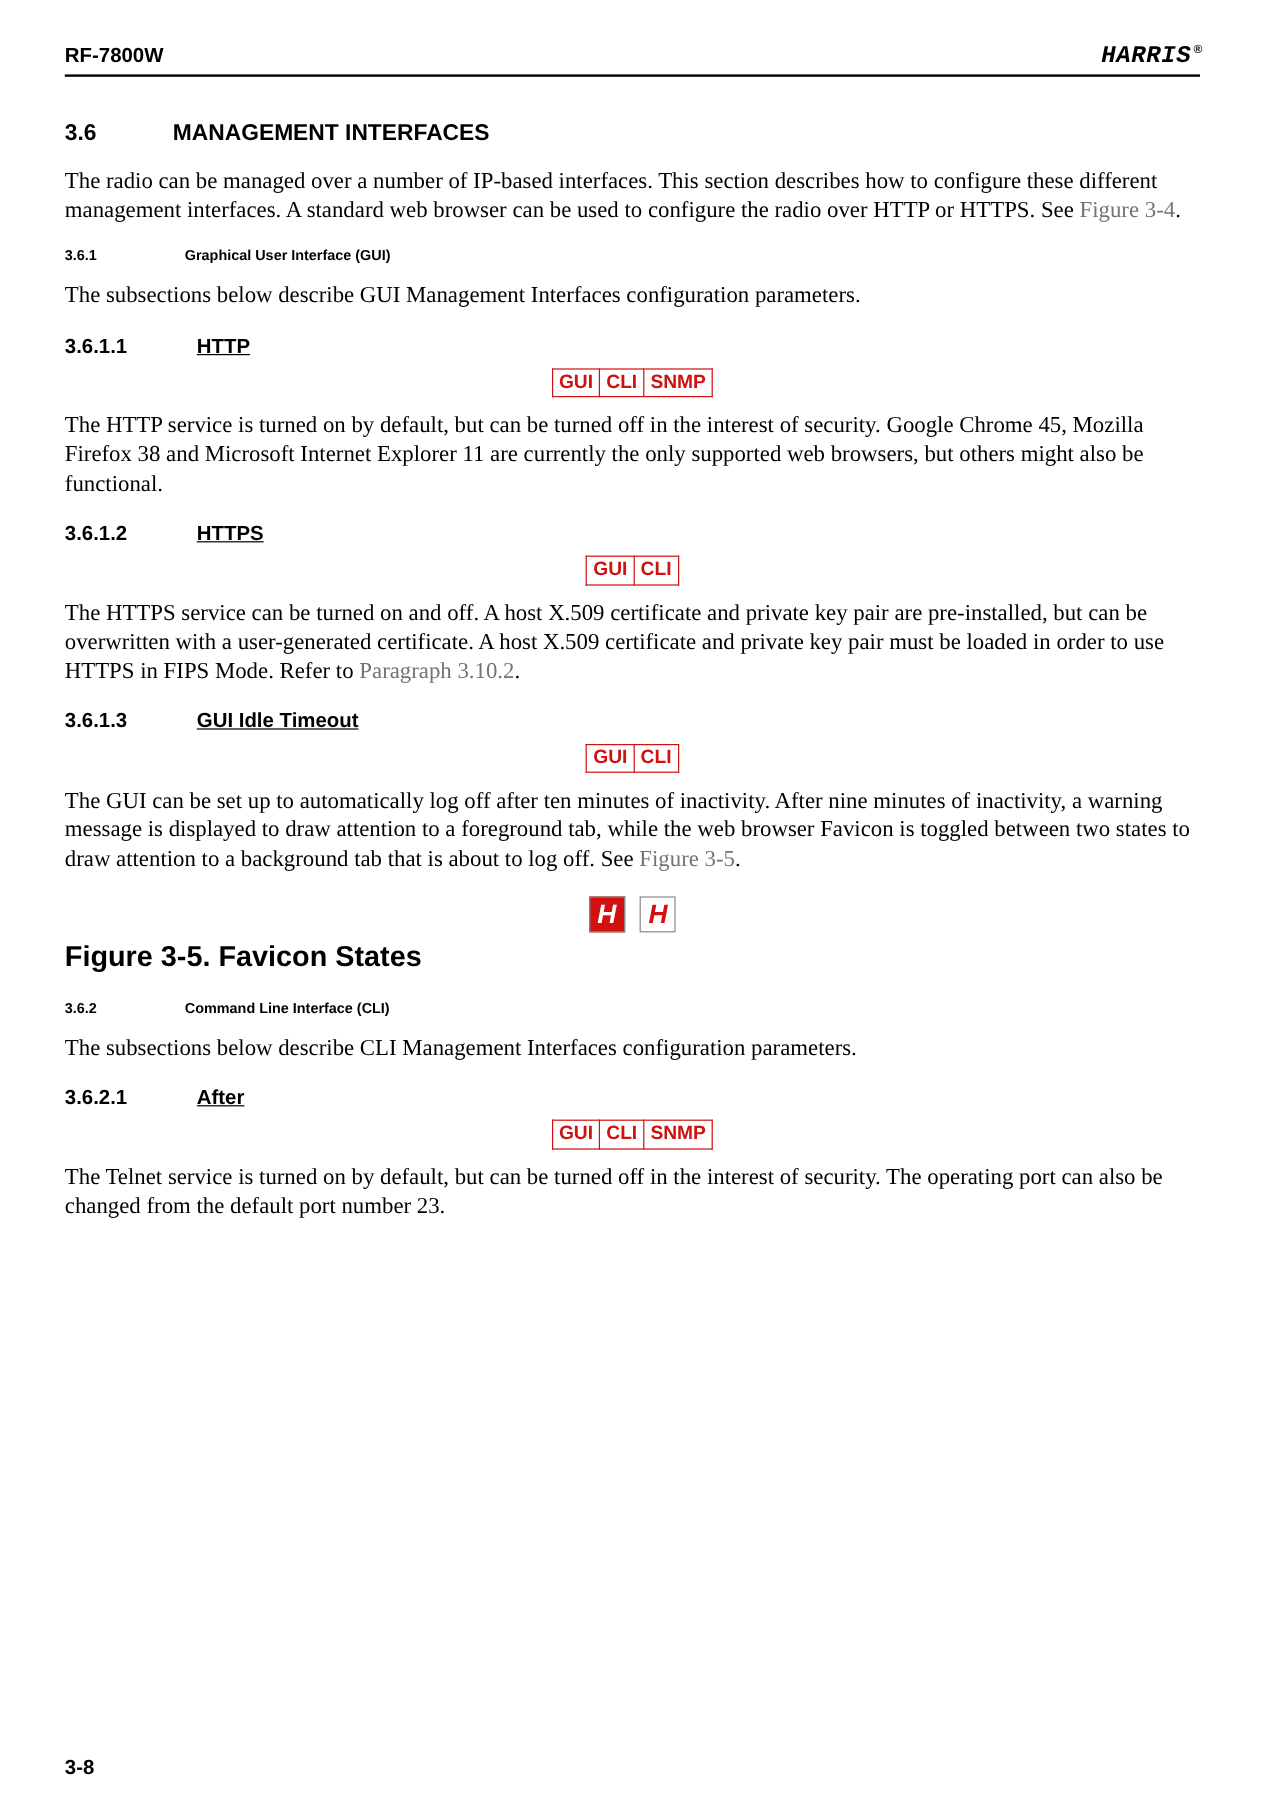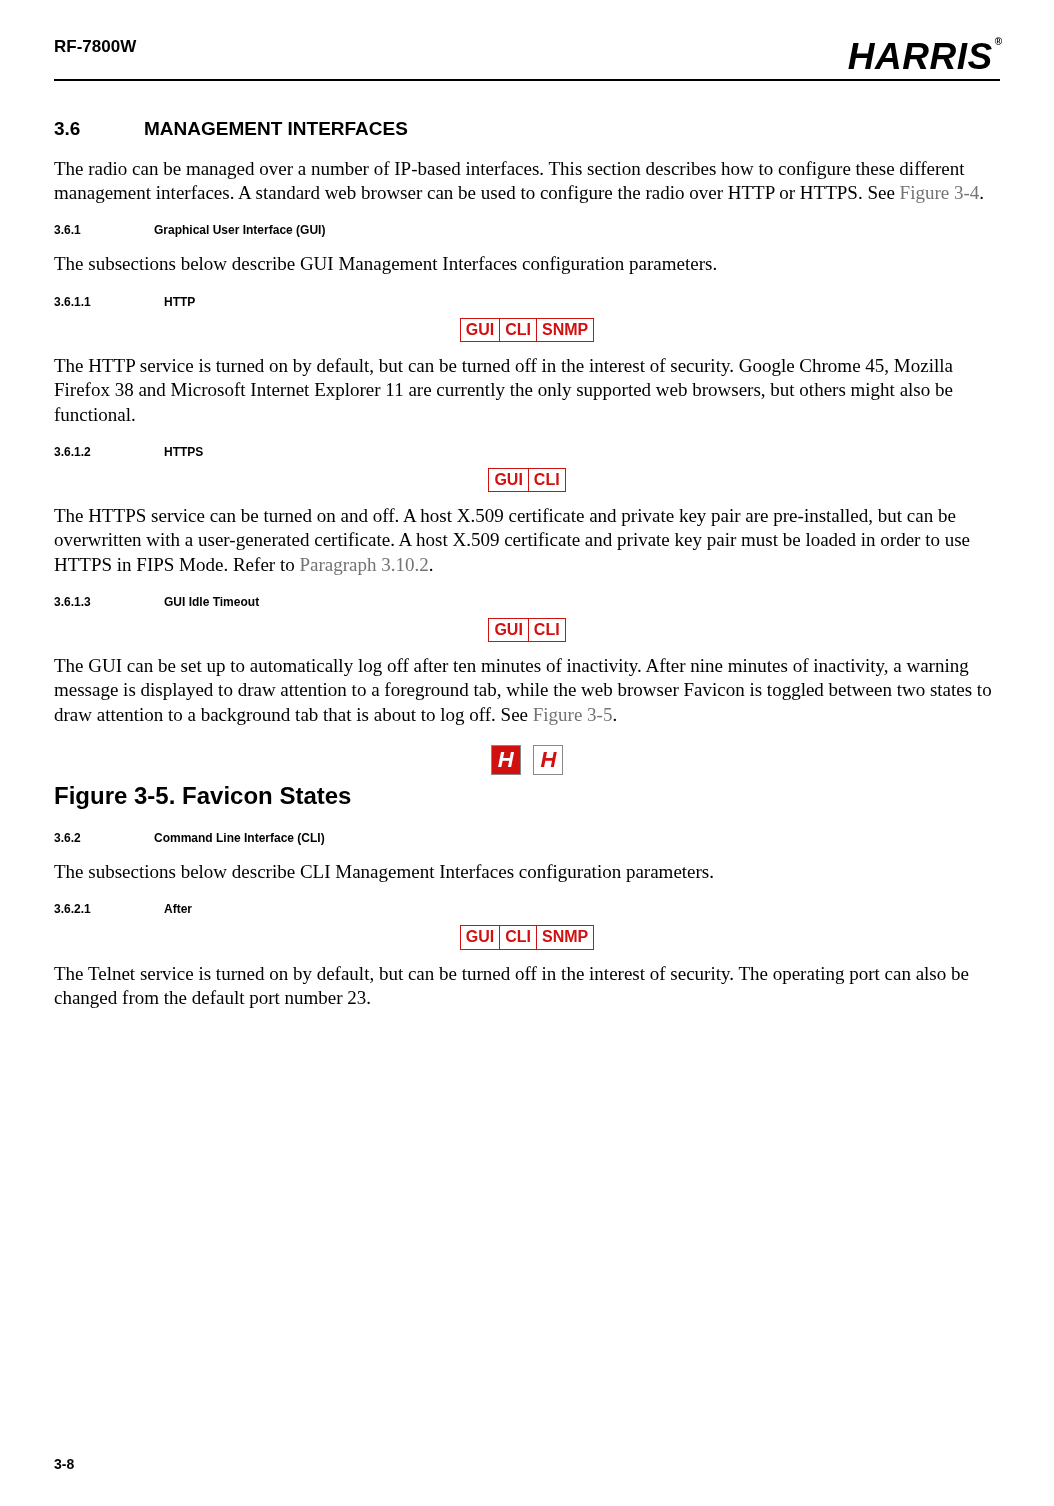--- a/index.html
+++ b/index.html
@@ -29,24 +29,24 @@
     font-weight: bold;
     font-size: 17px;
     line-height: 1.25;
   }
   .header-right {
     display: flex;
     align-items: flex-start;
     padding-top: 2px;
   }
   .brand {
-    font-family: Liberation Sans, sans-serif;
+    font-family: Liberation Mono, monospace;
     font-weight: 900;
     font-style: italic;
-    font-size: 37px;
+    font-size: 20px;
     letter-spacing: 0.5px;
     line-height: 1;
   }
   .reg {
     font-family: Arial, Helvetica, sans-serif;
     font-size: 10px;
     font-weight: bold;
     position: relative;
     top: -2px;
     left: 2px;
@@ -64,22 +64,23 @@
     font-size: 19px;
     margin: 0 0 16px 0;
   }
   .sec-h1 .num { display:inline-block; width: 90px; }
   .sec-h2 {
     font-size: 12px;
     margin: 18px 0 14px 0;
   }
   .sec-h2 .num { display:inline-block; width: 100px; }
   .sec-h3 {
-    font-size: 12px;
+    font-size: 17px;
     margin: 18px 0 8px 0;
+    text-decoration: underline;
   }
   .sec-h3 .num { display:inline-block; width: 110px; }
   p.body {
     margin: 0 0 14px 0;
     font-family: "Times New Roman", Times, serif;
     font-size: 19px;
     line-height: 1.28;
   }
   .link { color: #737373; }
   .tag-table {
@@ -119,24 +120,24 @@
   .favicon.white { background: #fff; color: #d11010; }
   .fig-caption {
     font-family: Arial, Helvetica, sans-serif;
     font-weight: bold;
     font-size: 24px;
     margin: 6px 0 20px 0;
   }
   .page-num {
     position: absolute;
     left: 54px;
-    bottom: 34px;
-    font-family: Arial, Helvetica, sans-serif;
-    font-weight: bold;
-    font-size: 14px;
+    bottom: 23px;
+    font-family: Arial, Helvetica, sans-serif;
+    font-weight: bold;
+    font-size: 17px;
   }
 </style>
 </head>
 <body>
 
 <div class="page">
 
   <div class="header">
     <div class="header-left">
       <div>RF-7800W</div>

